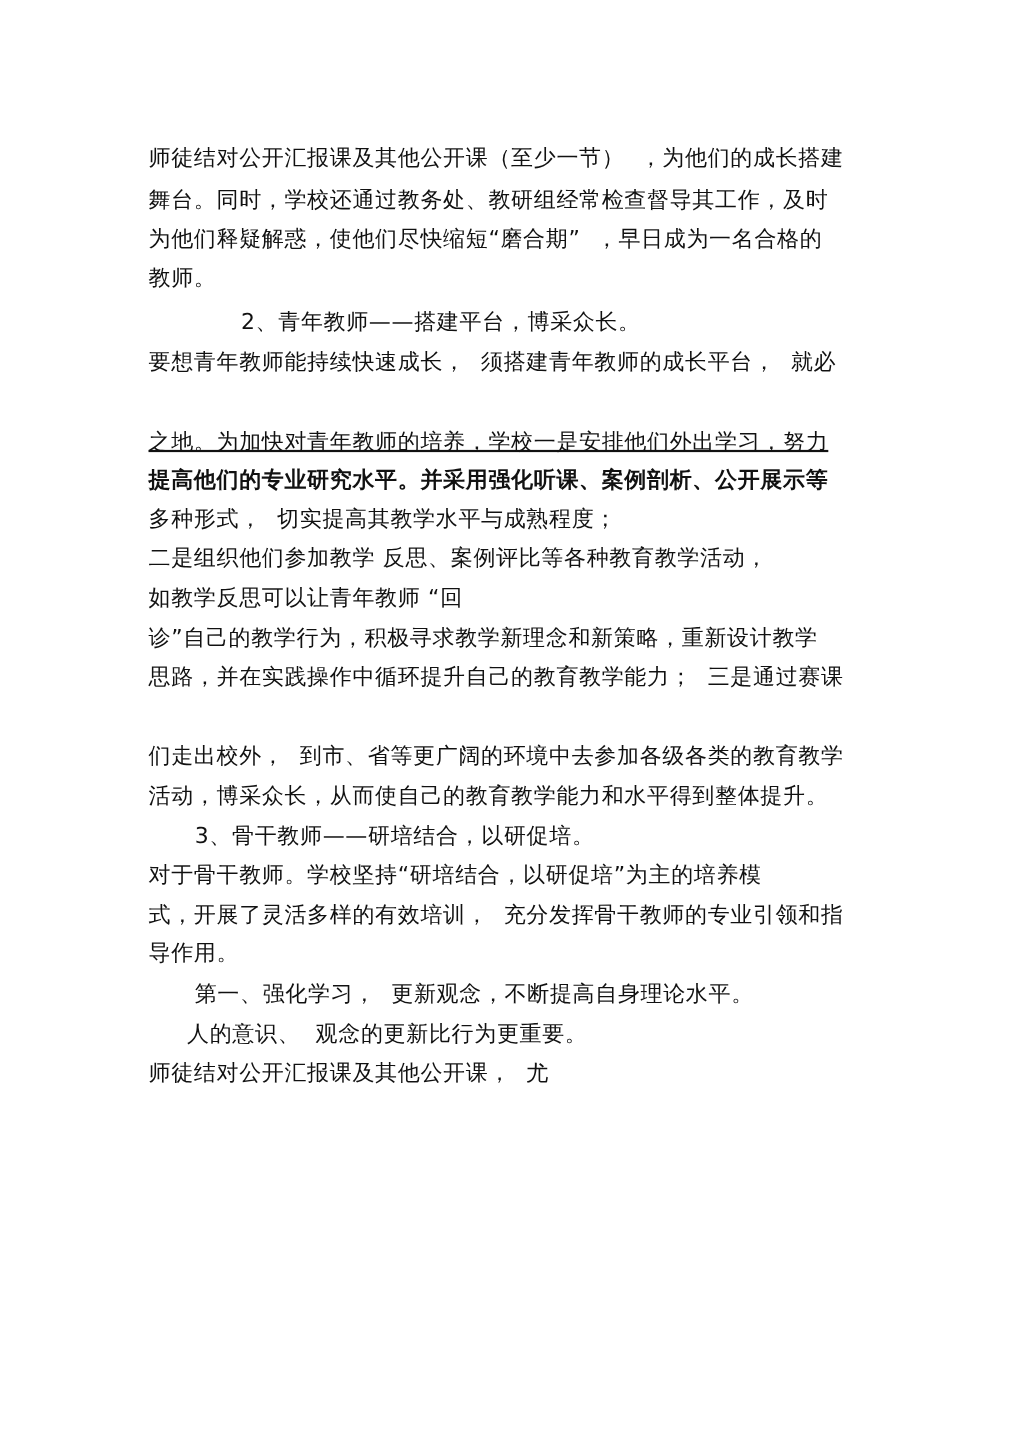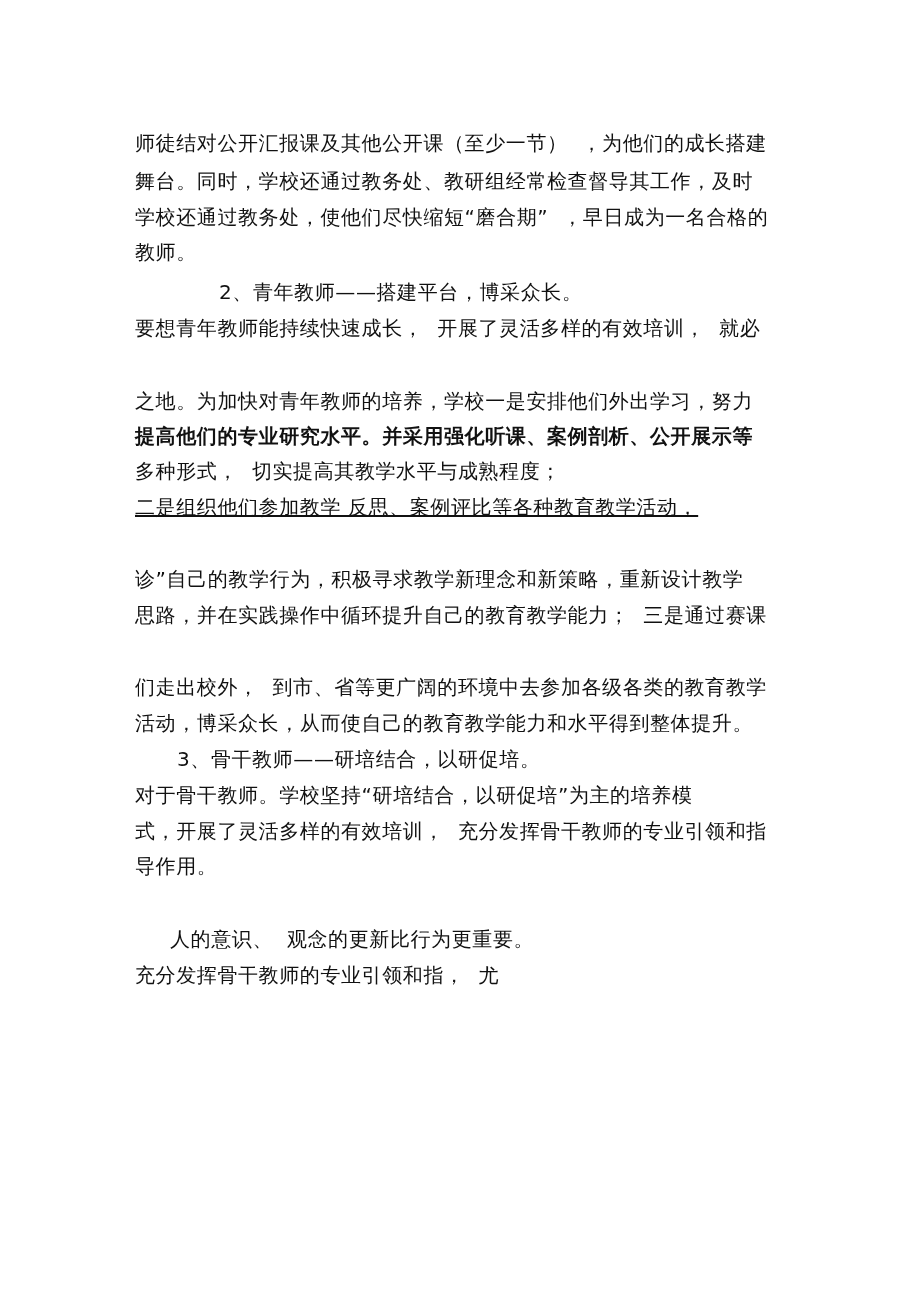--- a/index.html
+++ b/index.html
@@ -34,31 +34,33 @@
     .indent {
       left: 177px;
     }
   </style>
 </head>
 <body>
 
 <div class="page" id="page">
     <div class="line" style="top: 131px;">师徒结对公开汇报课及其他公开课（至少一节）  ，为他们的成长搭建</div>
     <div class="line" style="top: 169px;">舞台。同时，学校还通过教务处、教研组经常检查督导其工作，及时</div>
-    <div class="line" style="top: 205px;">学校还通过教务处，使他们尽快缩短“磨合期”  ，早日成为一名合格的</div>
+    <div class="line" style="top: 205px;">为他们释疑解惑，使他们尽快缩短“磨合期”  ，早日成为一名合格的</div>
     <div class="line" style="top: 240px;">教师。</div>
     <div class="line indent" style="top: 280px; margin-left: 42px;">2、青年教师——搭建平台，博采众长。</div>
-    <div class="line" style="top: 316px;">要想青年教师能持续快速成长，  开展了灵活多样的有效培训，  就必</div>
-    <div class="line" style="top: 389px;">之地。为加快对青年教师的培养，学校一是安排他们外出学习，努力</div>
+    <div class="line" style="top: 316px;">要想青年教师能持续快速成长，  须搭建青年教师的成长平台，  就必</div>
+    <div class="line" style="top: 389px; text-decoration: underline;">之地。为加快对青年教师的培养，学校一是安排他们外出学习，努力</div>
     <div class="line" style="top: 424px; font-weight: bold;">提高他们的专业研究水平。并采用强化听课、案例剖析、公开展示等</div>
     <div class="line" style="top: 459px;">多种形式，  切实提高其教学水平与成熟程度；</div>
-    <div class="line" style="top: 495px; text-decoration: underline;">二是组织他们参加教学 反思、案例评比等各种教育教学活动，</div>
+    <div class="line" style="top: 495px;">二是组织他们参加教学 反思、案例评比等各种教育教学活动，</div>
+    <div class="line" style="top: 531px;">如教学反思可以让青年教师 “回</div>
     <div class="line" style="top: 567px;">诊”自己的教学行为，积极寻求教学新理念和新策略，重新设计教学</div>
     <div class="line" style="top: 603px;">思路，并在实践操作中循环提升自己的教育教学能力；  三是通过赛课</div>
     <div class="line" style="top: 675px;">们走出校外，  到市、省等更广阔的环境中去参加各级各类的教育教学</div>
     <div class="line" style="top: 711px;">活动，博采众长，从而使自己的教育教学能力和水平得到整体提升。</div>
     <div class="line indent" style="top: 747px;">3、骨干教师——研培结合，以研促培。</div>
     <div class="line" style="top: 783px;">对于骨干教师。学校坚持“研培结合，以研促培”为主的培养模</div>
     <div class="line" style="top: 819px;">式，开展了灵活多样的有效培训，  充分发挥骨干教师的专业引领和指</div>
     <div class="line" style="top: 854px;">导作用。</div>
+    <div class="line indent" style="top: 891px;">第一、强化学习，  更新观念，不断提高自身理论水平。</div>
     <div class="line" style="top: 927px; margin-left: 35px;">人的意识、  观念的更新比行为更重要。</div>
-    <div class="line" style="top: 963px;">充分发挥骨干教师的专业引领和指，  尤</div>
+    <div class="line" style="top: 963px;">师徒结对公开汇报课及其他公开课，  尤</div>
   </div>
 
 </body></html>

